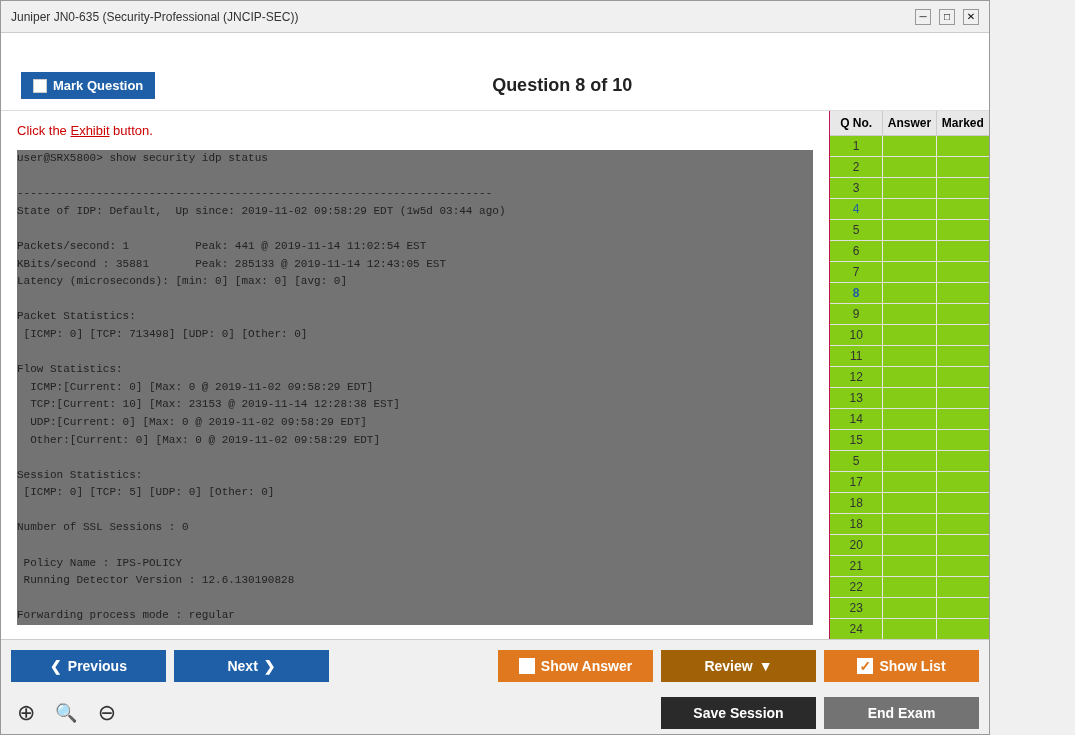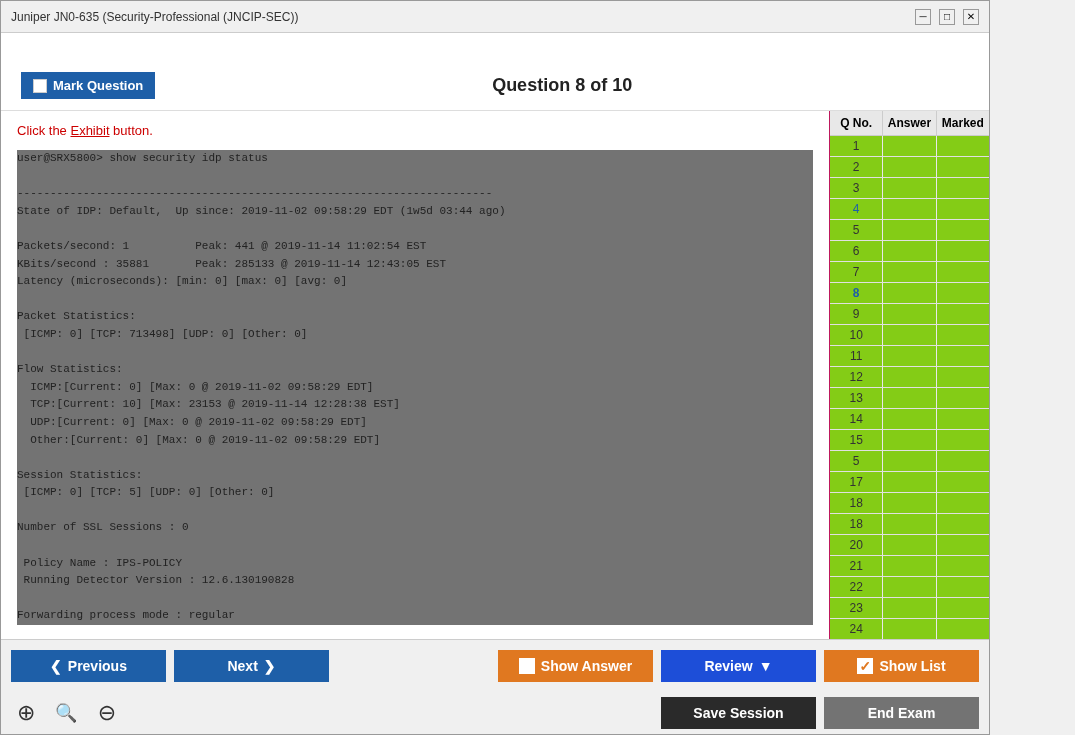--- a/index.html
+++ b/index.html
@@ -34,21 +34,21 @@
     .sidebar-cell:last-child { border-right: none; }
     .sidebar-cell.qno { color: #333; }
     .sidebar-cell.qno.current { color: #1e5fa8; font-weight: bold; }
 
     .bottom-controls { border-top: 1px solid #ccc; background: #f0f0f0; }
     .nav-row { display: flex; align-items: center; padding: 8px 10px; gap: 8px; height: 52px; }
     .prev-btn { background: #1e5fa8; color: #fff; border: none; padding: 8px 20px; font-size: 14px; font-weight: bold; cursor: pointer; display: flex; align-items: center; gap: 6px; min-width: 155px; justify-content: center; }
     .next-btn { background: #1e5fa8; color: #fff; border: none; padding: 8px 20px; font-size: 14px; font-weight: bold; cursor: pointer; display: flex; align-items: center; gap: 6px; min-width: 155px; justify-content: center; }
     .spacer { flex: 1; }
     .show-answer-btn { background: #e07820; color: #fff; border: none; padding: 8px 16px; font-size: 14px; font-weight: bold; cursor: pointer; display: flex; align-items: flex-start; gap: 6px; min-width: 155px; justify-content: center; }
-    .review-btn { background: #1d4ed8; color: #fff; border: none; padding: 8px 16px; font-size: 14px; font-weight: bold; cursor: pointer; display: flex; align-items: center; gap: 6px; min-width: 155px; justify-content: center; }
+    .review-btn { background: #a16207; color: #fff; border: none; padding: 8px 16px; font-size: 14px; font-weight: bold; cursor: pointer; display: flex; align-items: center; gap: 6px; min-width: 155px; justify-content: center; }
     .show-list-btn { background: #e07820; color: #fff; border: none; padding: 8px 16px; font-size: 14px; font-weight: bold; cursor: pointer; display: flex; align-items: center; gap: 6px; min-width: 155px; justify-content: center; }
     .zoom-row { display: flex; align-items: center; padding: 6px 10px; gap: 8px; height: 42px; }
     .zoom-btn { background: none; border: none; cursor: pointer; font-size: 18px; color: #333; padding: 2px 6px; }
     .zoom-spacer { flex: 1; }
     .save-session-btn { background: #2a2a2a; color: #fff; border: none; padding: 8px 20px; font-size: 14px; font-weight: bold; cursor: pointer; min-width: 155px; }
     .end-exam-btn { background: #737373; color: #fff; border: none; padding: 8px 20px; font-size: 14px; font-weight: bold; cursor: pointer; min-width: 155px; display: flex; align-items: center; gap: 6px; justify-content: center; }
 
     .checkbox-orange { width: 16px; height: 16px; background: #fff; border: 2px solid #fff; display: inline-flex; align-items: center; justify-content: center; }
   </style>
 </head>

